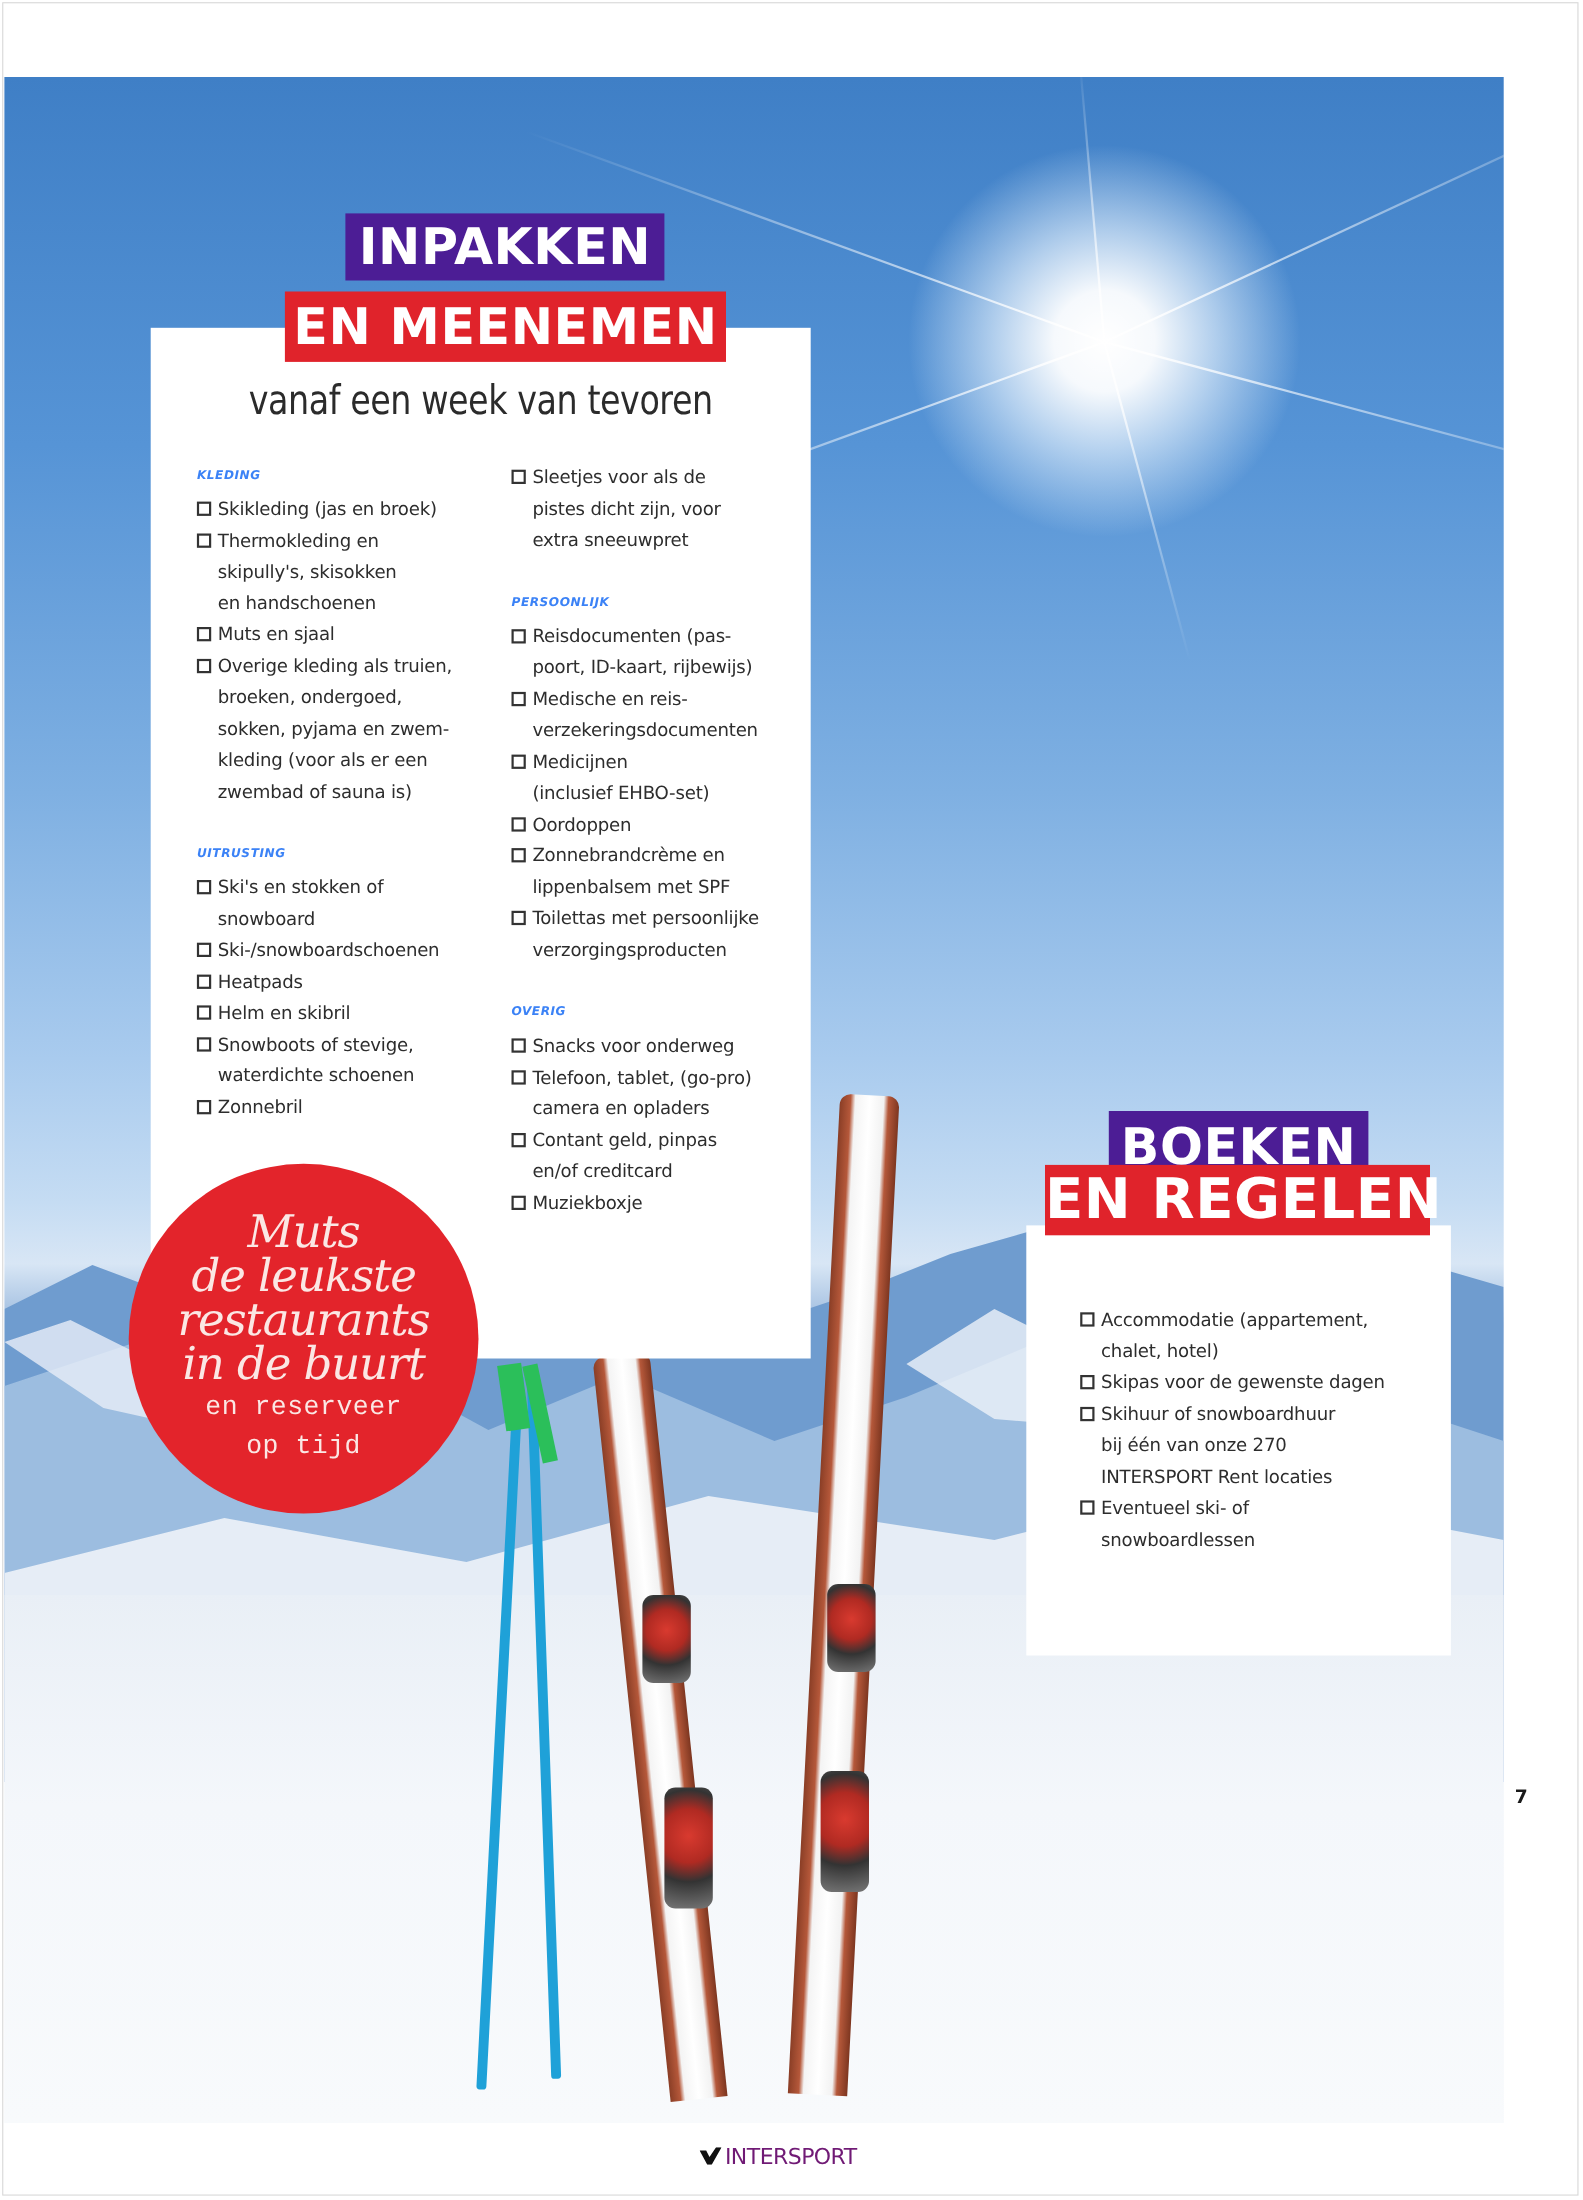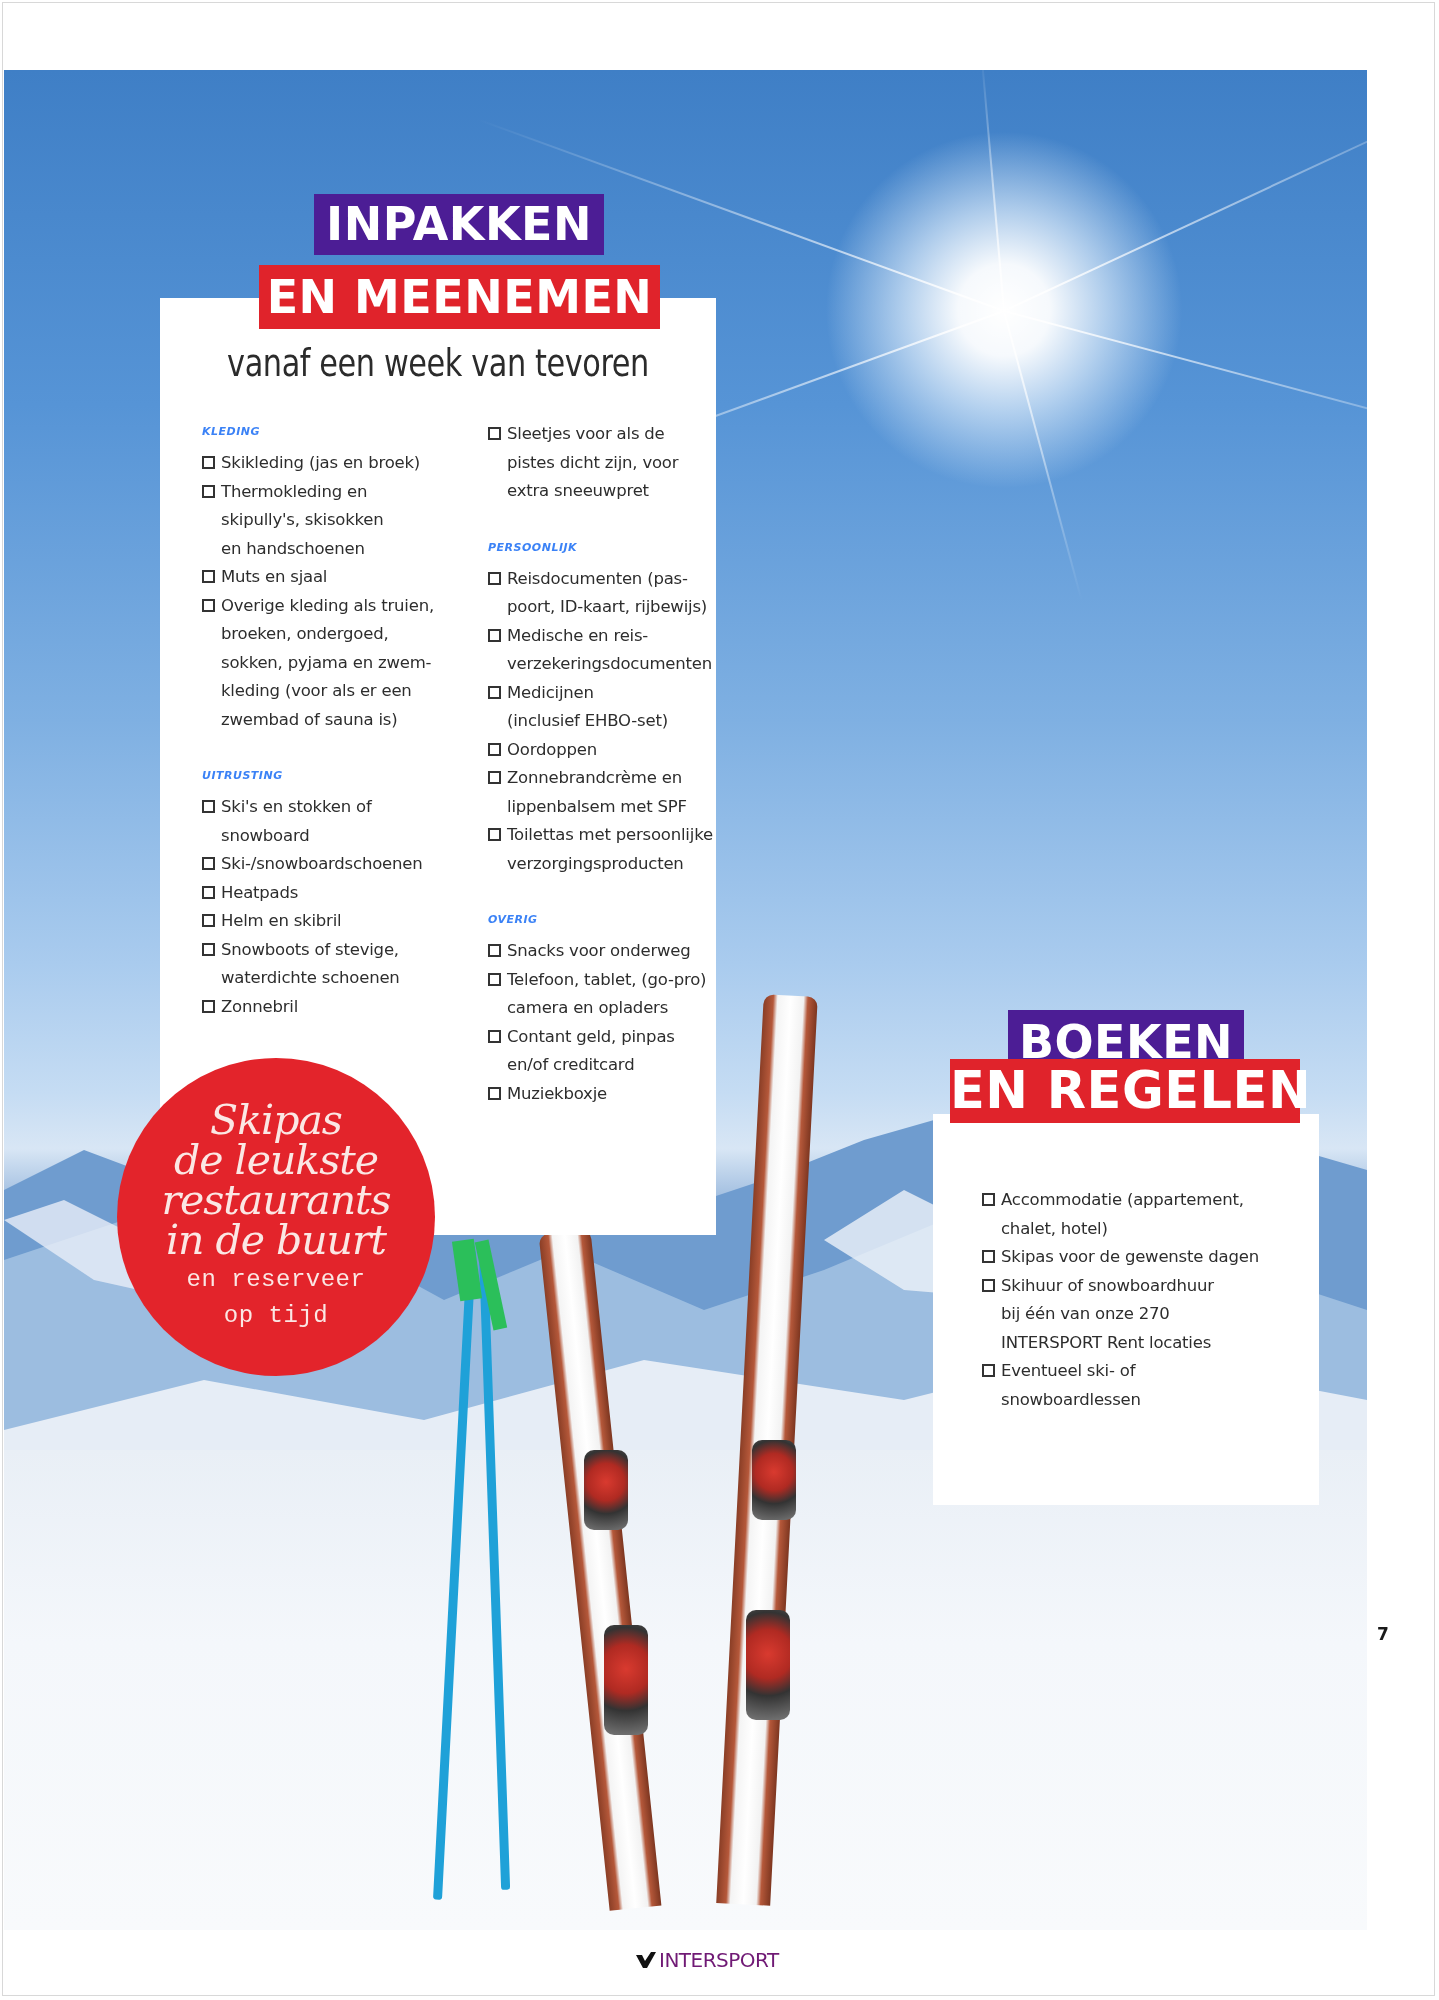--- a/index.html
+++ b/index.html
@@ -67,21 +67,21 @@
   <div class="strap" style="left:480px; top:1170px; width:14px; height:90px; transform:rotate(-12deg);"></div>
 
   <div class="ski" style="left:570px; top:1160px; width:52px; height:680px; transform:rotate(-6deg);"></div>
   <div class="ski" style="left:736px; top:925px; width:54px; height:910px; transform:rotate(3deg);"></div>
   <div class="binding" style="left:580px; top:1380px;"></div>
   <div class="binding" style="left:600px; top:1555px; height:110px;"></div>
   <div class="binding" style="left:748px; top:1370px;"></div>
   <div class="binding" style="left:742px; top:1540px; height:110px;"></div>
 </div>
 
-<div class="card" style="left:160px; top:298px; width:556px; height:937px;">
+<div class="card" style="left:137px; top:298px; width:600px; height:937px;">
   <div class="subtitle" style="top:44px;">vanaf een week van tevoren</div>
 
   <div class="col" style="left:42px; top:120px; width:290px;">
     <div class="section">
       <div class="section-title">KLEDING</div>
       <div class="item">
           <span class="box"></span>
           <span class="item-text">Skikleding (jas en broek)</span>
         </div>
       <div class="item">
@@ -196,21 +196,21 @@
           <span class="item-text">Muziekboxje</span>
         </div>
     </div>
   </div>
 </div>
 
 <div class="badge blue" style="left:314px; top:194px; width:290px; height:61px; font-size:46px; line-height:61px;">INPAKKEN</div>
 <div class="badge red" style="left:259px; top:265px; width:401px; height:64px; font-size:46px; line-height:64px;">EN MEENEMEN</div>
 
 <div class="circle">
-  <div class="script">Skipas</div>
+  <div class="script">Muts</div>
   <div class="script">de leukste</div>
   <div class="script">restaurants</div>
   <div class="script">in de buurt</div>
   <div class="plain">en reserveer</div>
   <div class="plain" style="margin-top:0">op tijd</div>
 </div>
 
 <div class="card" style="left:933px; top:1114px; width:386px; height:391px;">
   <div class="col" style="left:49px; top:72px; width:330px;">
     <div class="item">

